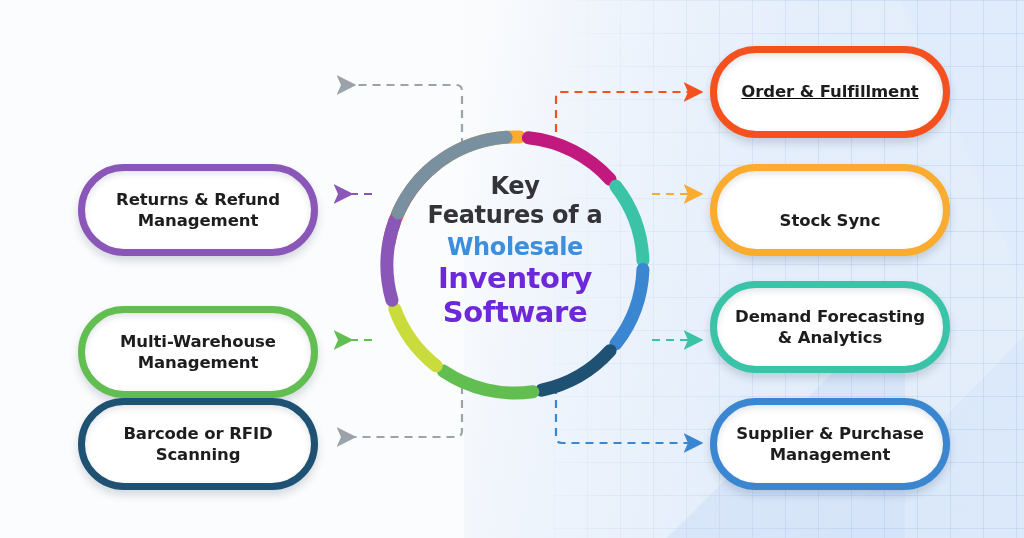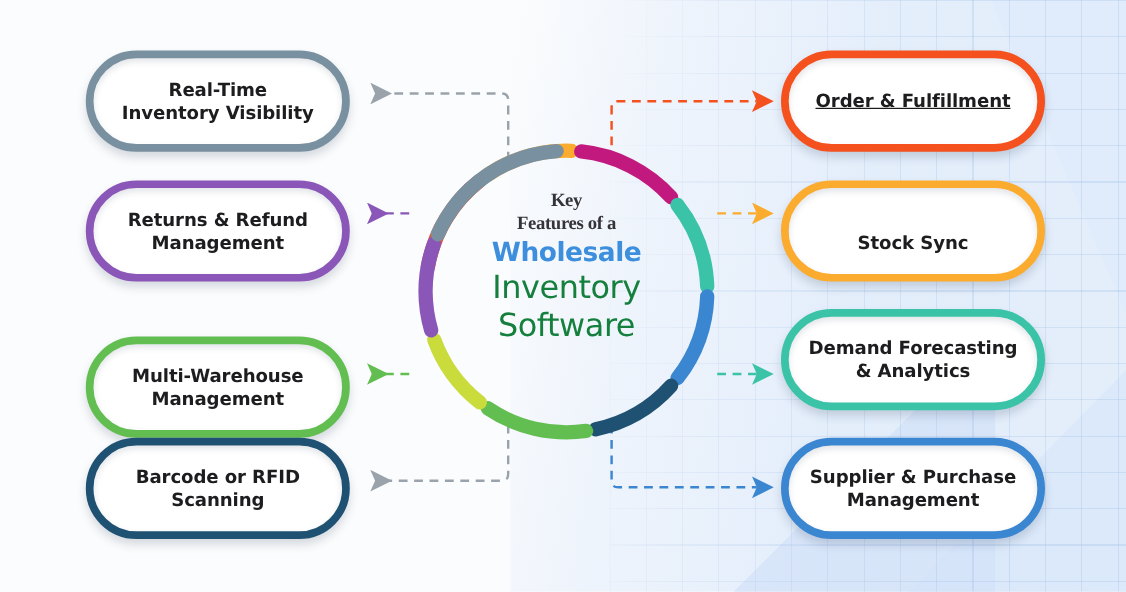--- a/index.html
+++ b/index.html
@@ -61,23 +61,23 @@
 
   
   .ring{position:absolute;left:370px;top:120px;width:290px;height:290px;}
   .ring svg{display:block;width:290px;height:290px;overflow:visible;}
 
   
   .center-text{
     position:absolute;left:388px;top:172px;width:254px;
     text-align:center;
   }
-  .ct-line{font-size:17px;font-weight:700;color:#333338;line-height:1.22;letter-spacing:-.3px;font-family:Liberation Serif, serif;}
+  .ct-line{font-size:24px;font-weight:700;color:#333338;line-height:1.22;letter-spacing:-.3px;}
   .ct-hl{font-size:24px;font-weight:800;color:#3d8fdd;line-height:1.18;letter-spacing:-.4px;margin-top:2px;}
-  .ct-dk{font-size:29px;font-weight:400;color:#15803d;line-height:1.18;letter-spacing:-.4px;}
+  .ct-dk{font-size:29px;font-weight:700;color:#6d28d9;line-height:1.18;letter-spacing:-.4px;}
 
   
   .conns{position:absolute;inset:0;width:1024px;height:538px;pointer-events:none;}
 </style>
 </head>
 <body>
 
 <div id="stage">
 
   <div class="bg-base"></div>
@@ -144,26 +144,20 @@
   </div>
 
   <div class="center-text">
     <div class="ct-line">Key</div>
     <div class="ct-line">Features of a</div>
     <div class="ct-hl">Wholesale</div>
     <div class="ct-dk">Inventory</div>
     <div class="ct-dk">Software</div>
   </div>
 
-  <div class="pill" style="left: 78px; top: 46px; border-color: rgb(120, 144, 159);">
-    <div class="txt">
-      <span>Real-Time</span><br>
-      <span>Inventory Visibility</span>
-    </div>
-  </div>
   <div class="pill" style="left: 78px; top: 164px; border-color: rgb(138, 87, 184);">
     <div class="txt">
       <span>Returns &amp; Refund</span><br>
       <span>Management</span>
     </div>
   </div>
   <div class="pill" style="left: 78px; top: 281px; border-color: rgb(99, 190, 82); margin-top: 25px;">
     <div class="txt">
       <span>Multi-Warehouse</span><br>
       <span>Management</span>

